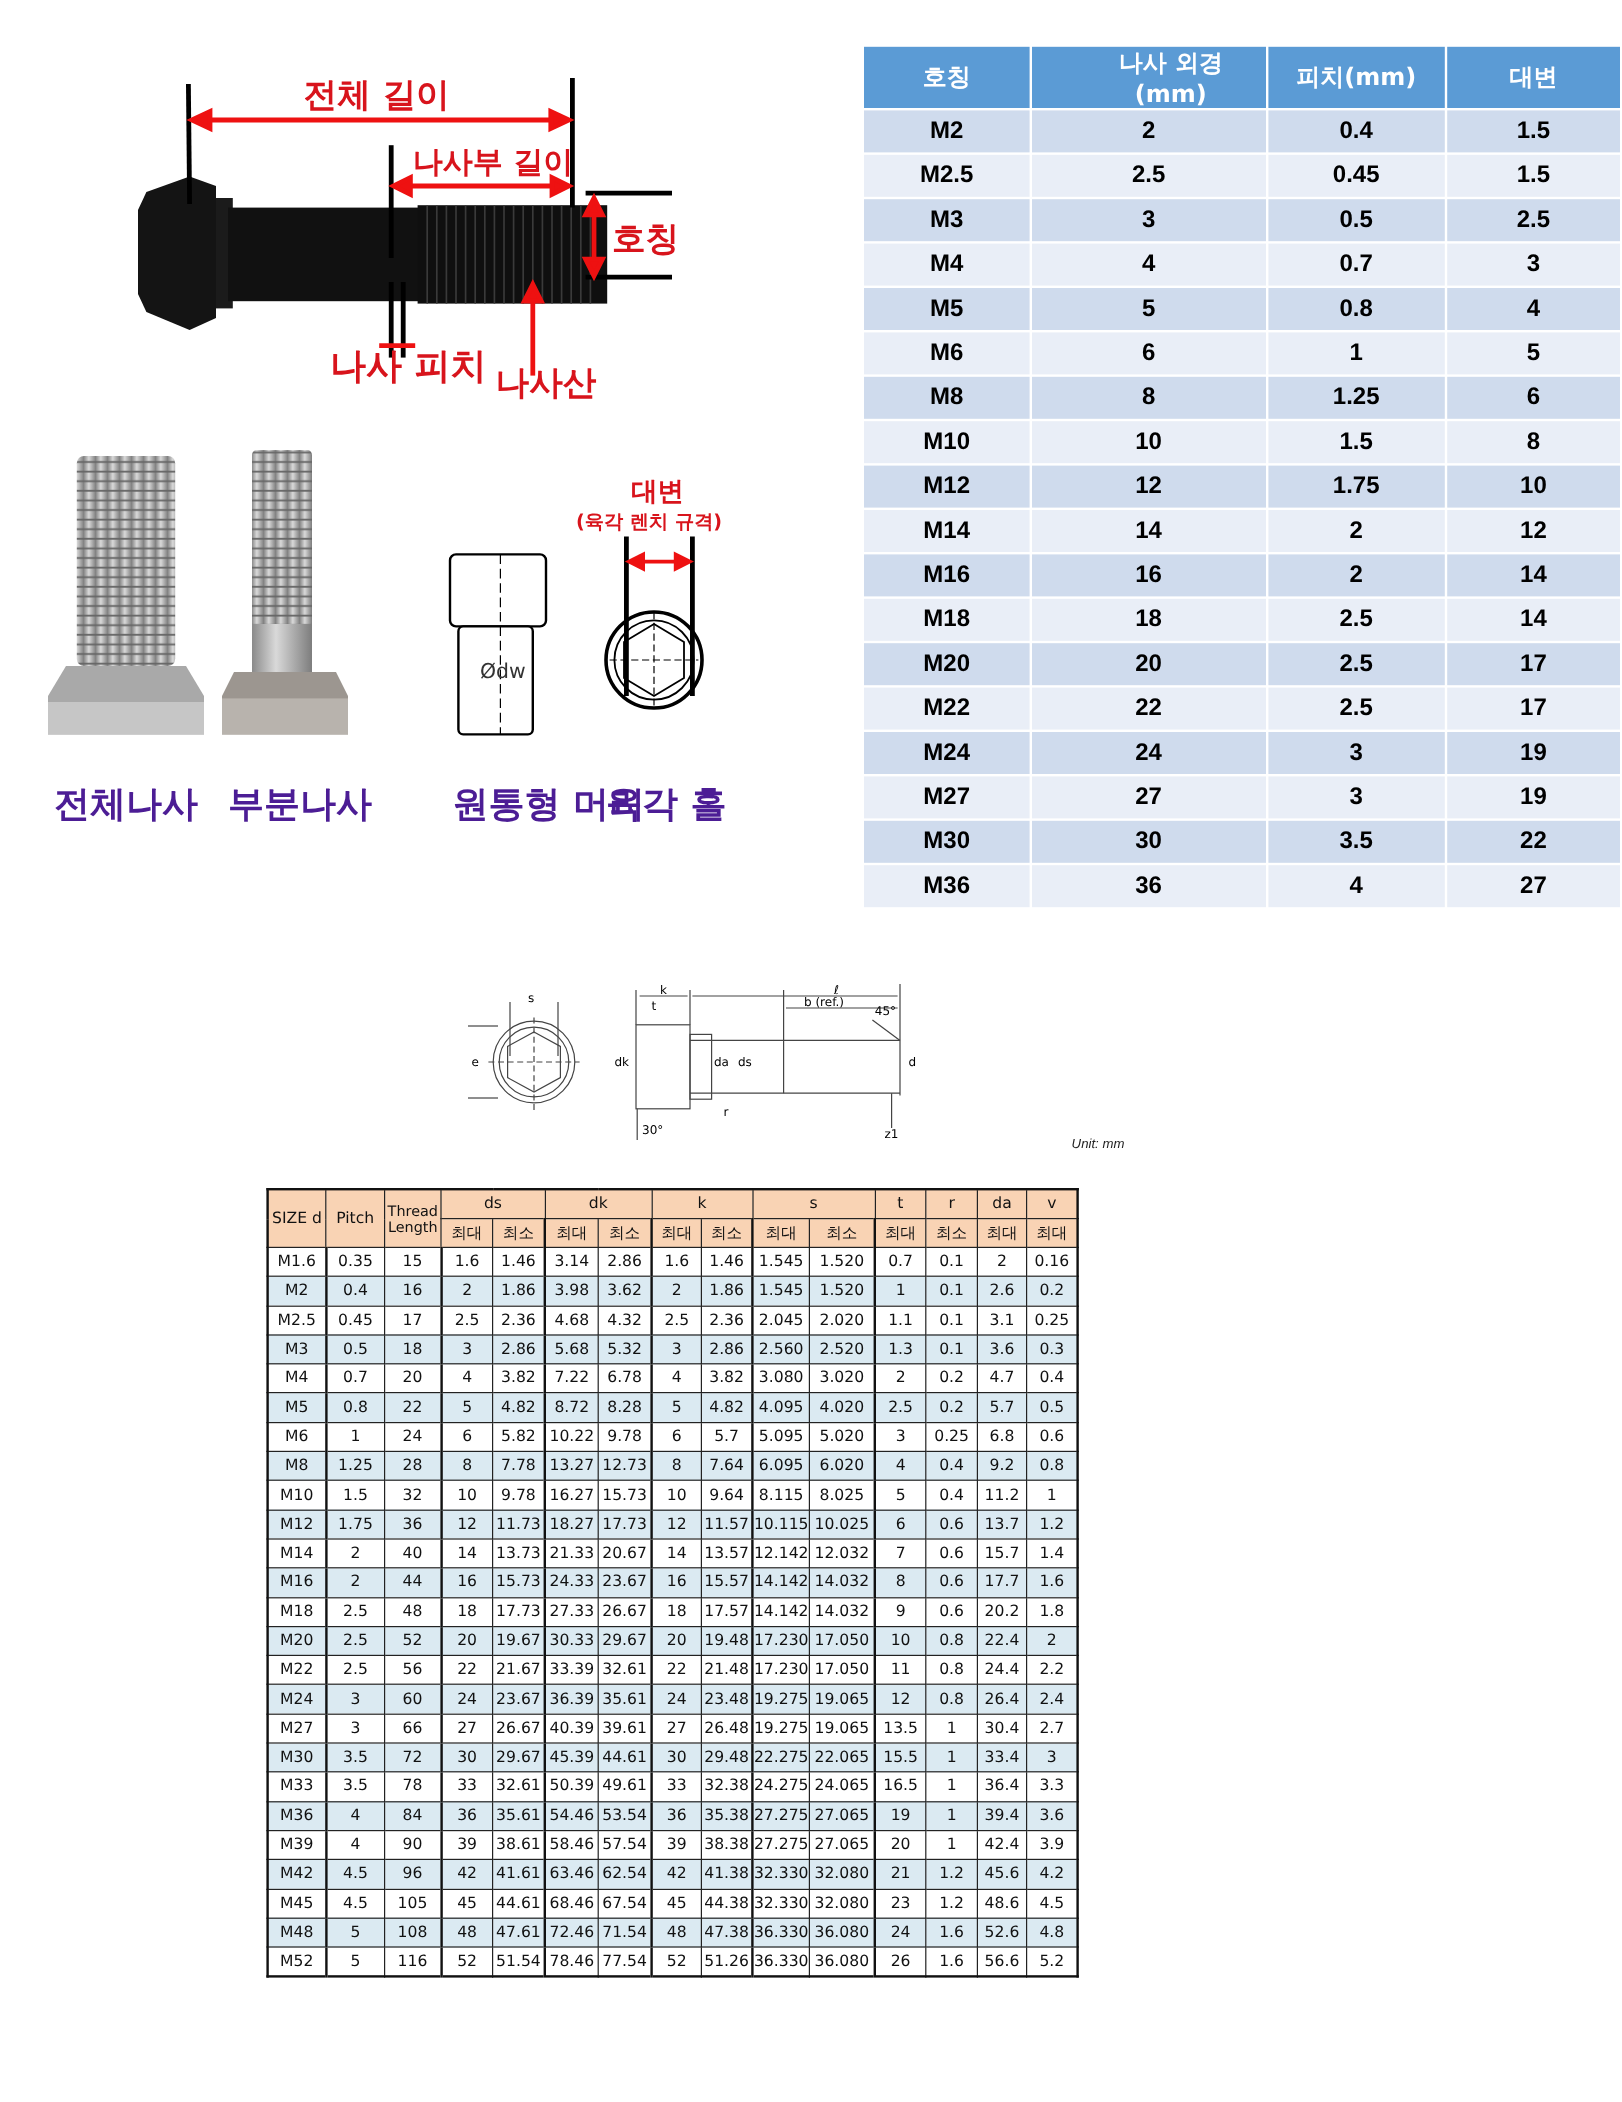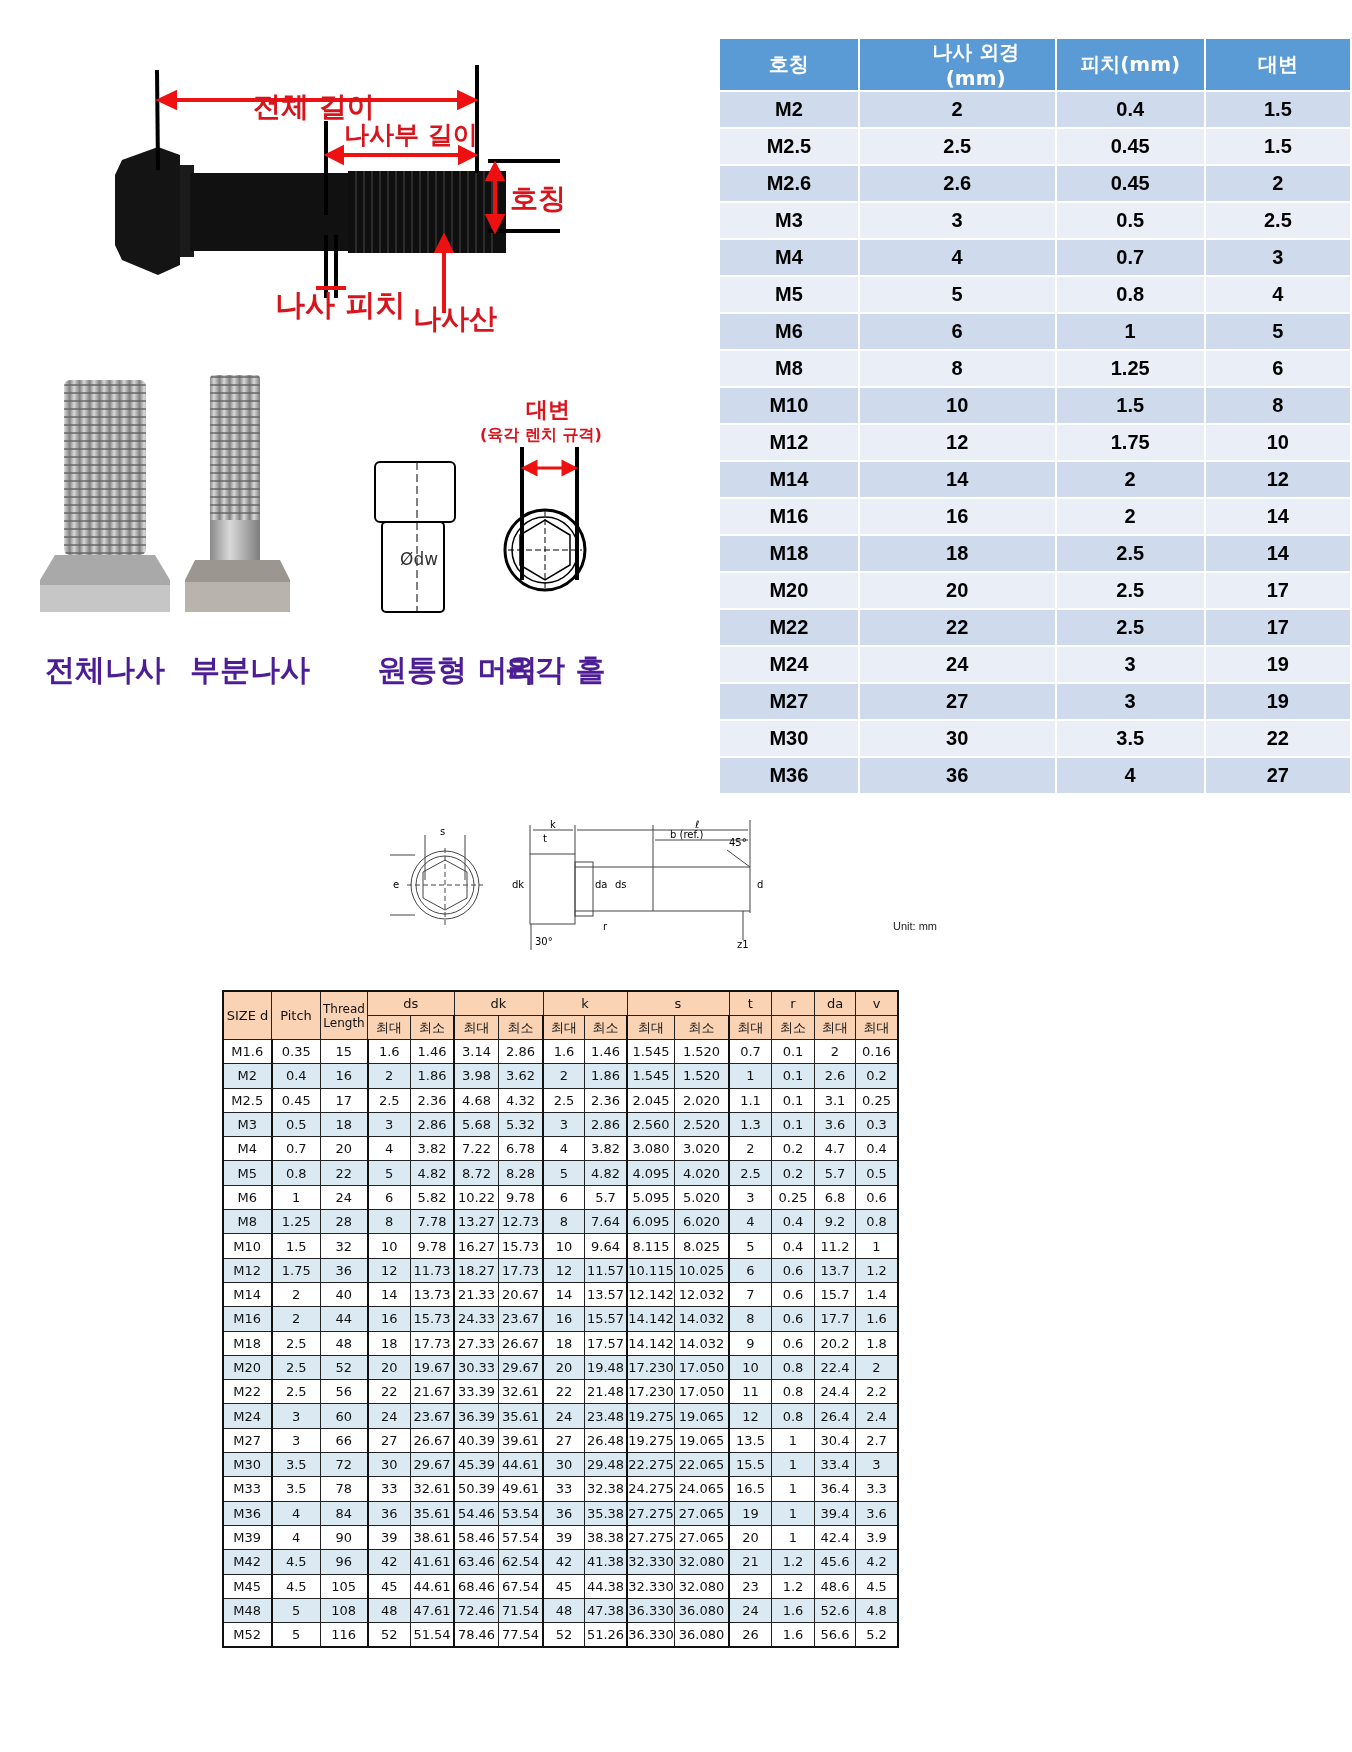--- a/index.html
+++ b/index.html
@@ -16,21 +16,21 @@
   
   .t1 { position:absolute; left:718px; top:37px; border-collapse:separate; border-spacing:2px; }
   .t1 th { background:#5b9bd5; color:#fff; font-size:20px; font-weight:bold; height:38px; padding:0 6px; font-family:"DejaVu Sans", sans-serif; }
   .t1 td { height:33px; font-size:20px; font-weight:bold; text-align:center; color:#000; }
   .t1 tr:nth-child(odd) td { background:#cfdbed; }
   .t1 tr:nth-child(even) td { background:#e9eef7; }
   .t1 .c0 { width:128px; } .t1 .c1 { width:148px;padding-left:43px; } .t1 .c2 { width:137px; } .t1 .c3 { width:135px; }
 
   
   .techdraw { position:absolute; left:385px; top:790px; width:420px; height:170px; }
-  .unit { position:absolute; left:893px; top:920px; font-size:11px; color:#222; }
+  .unit { position:absolute; left:893px; top:948px; font-size:11px; color:#222;font-style:italic; }
 
   
   .t2 { position:absolute; left:222px; top:990px; border-collapse:collapse; border:2px solid #111; }
   .t2 th, .t2 td { border:1px solid #222; text-align:center; font-size:13px; color:#111; padding:0; font-family:"DejaVu Sans", sans-serif; }
   .t2 th { background:#f9d3b4; font-weight:normal; height:23px; }
   .t2 td { height:23.3px; }
   .t2 tbody tr:nth-child(odd) td { background:#ffffff; }
   .t2 tbody tr:nth-child(even) td { background:#dbeaf2; }
   .t2 .thick-r { border-right:2px solid #111; }
 </style>
@@ -85,21 +85,21 @@
       <polygon points="288,100 302,93 302,107"></polygon>
         <polygon points="434,100 420,93 420,107"></polygon>
       <line x1="455" y1="115" x2="455" y2="170"></line>
       <polygon points="455,110 448,124 462,124"></polygon>
         <polygon points="455,175 448,161 462,161"></polygon>
       <line x1="404" y1="190" x2="404" y2="258"></line>
       <polygon points="404,182 397,196 411,196"></polygon>
       <line x1="276" y1="233" x2="306" y2="233"></line>
     </g>
   </svg>
-  <span class="red-label" style="left:213px;top:5px;font-size:28px;margin-top:28px;">전체 길이</span>
+  <span class="red-label" style="left:213px;top:5px;font-size:28px;">전체 길이</span>
   <span class="red-label" style="left:304px;top:63px;font-size:25px;">나사부 길이</span>
   <span class="red-label" style="left:470px;top:125px;font-size:28px;">호칭</span>
   <span class="red-label" style="left:235px;top:230px;font-size:30px;">나사 피치</span>
   <span class="red-label" style="left:373px;top:245px;font-size:28px;">나사산</span>
 </div>
 
 <div class="photos">
   <svg width="610" height="270" viewBox="0 0 610 270">
     <defs>
       <linearGradient id="steel" x1="0" x2="1">
@@ -170,26 +170,20 @@
         <td>M2</td>
         <td>2</td>
         <td>0.4</td>
         <td>1.5</td>
       </tr>
       <tr>
         <td>M2.5</td>
         <td>2.5</td>
         <td>0.45</td>
         <td>1.5</td>
-      </tr>
-      <tr>
-        <td>M2.6</td>
-        <td>2.6</td>
-        <td>0.45</td>
-        <td>2</td>
       </tr>
       <tr>
         <td>M3</td>
         <td>3</td>
         <td>0.5</td>
         <td>2.5</td>
       </tr>
       <tr>
         <td>M4</td>
         <td>4</td>

